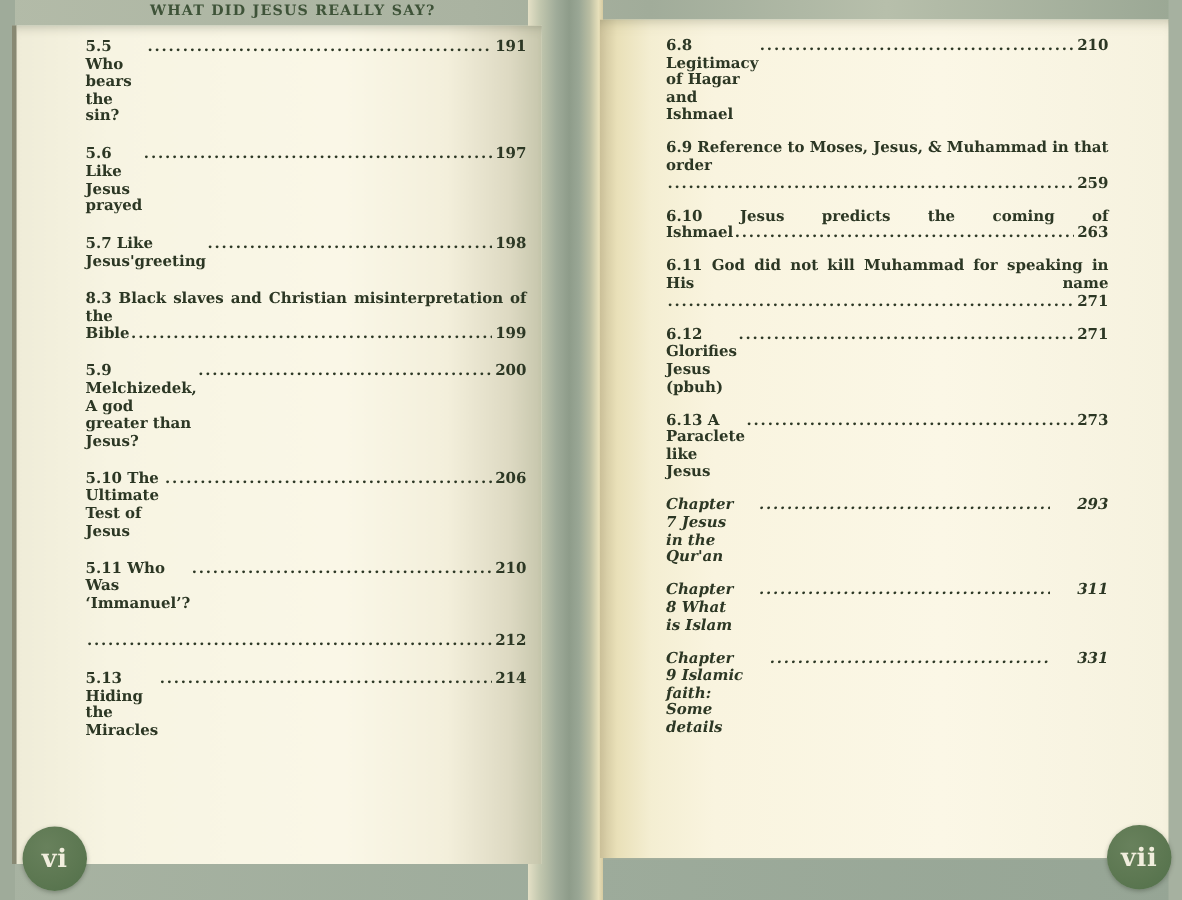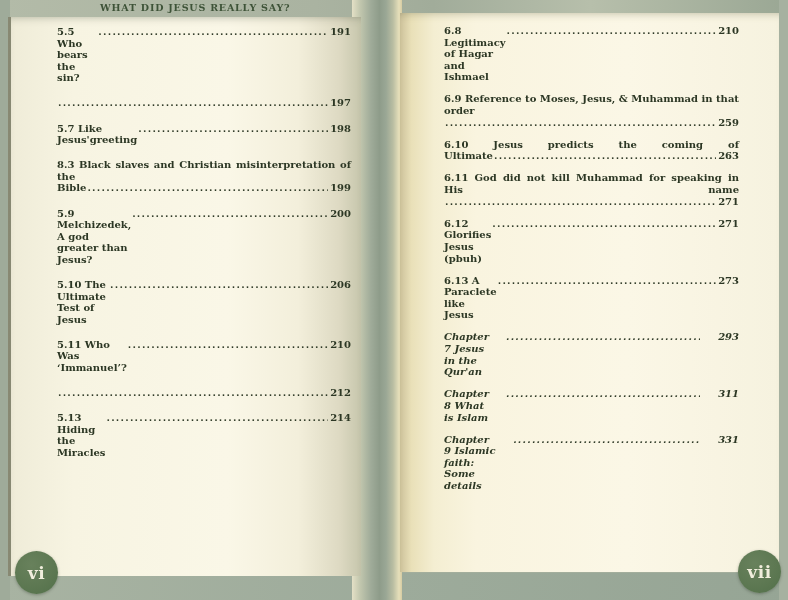--- a/index.html
+++ b/index.html
@@ -79,20 +79,21 @@
   <div class="spine"></div>
 
   <div class="page page-left">
     <div class="toc toc-left" id="toc-left">
         <div class="row">
           <span class="label">5.5 Who bears the sin? </span>
           <span class="dots">................................................................................................................................................................</span>
           <span class="pg">191</span>
         </div>
         <div class="row">
+          <span class="label">5.6 Like Jesus prayed</span>
           <span class="dots">................................................................................................................................................................</span>
           <span class="pg">197</span>
         </div>
         <div class="row">
           <span class="label">5.7 Like Jesus'greeting</span>
           <span class="dots">................................................................................................................................................................</span>
           <span class="pg">198</span>
         </div>
         <div class="row block">
           <div class="l1">8.3 Black slaves and Christian misinterpretation of the</div>
@@ -140,21 +141,21 @@
           <div class="l1">6.9 Reference to Moses, Jesus, &amp; Muhammad in that order</div>
           <div class="l2">
             <span class="label"></span>
             <span class="dots">................................................................................................................................................................</span>
             <span class="pg">259</span>
           </div>
         </div>
         <div class="row block">
           <div class="l1">6.10 Jesus predicts the coming of</div>
           <div class="l2">
-            <span class="label">Ultimate</span>
+            <span class="label">Ishmael</span>
             <span class="dots">................................................................................................................................................................</span>
             <span class="pg">263</span>
           </div>
         </div>
         <div class="row block">
           <div class="l1">6.11 God did not kill Muhammad for speaking in His name</div>
           <div class="l2">
             <span class="label"></span>
             <span class="dots">................................................................................................................................................................</span>
             <span class="pg">271</span>

